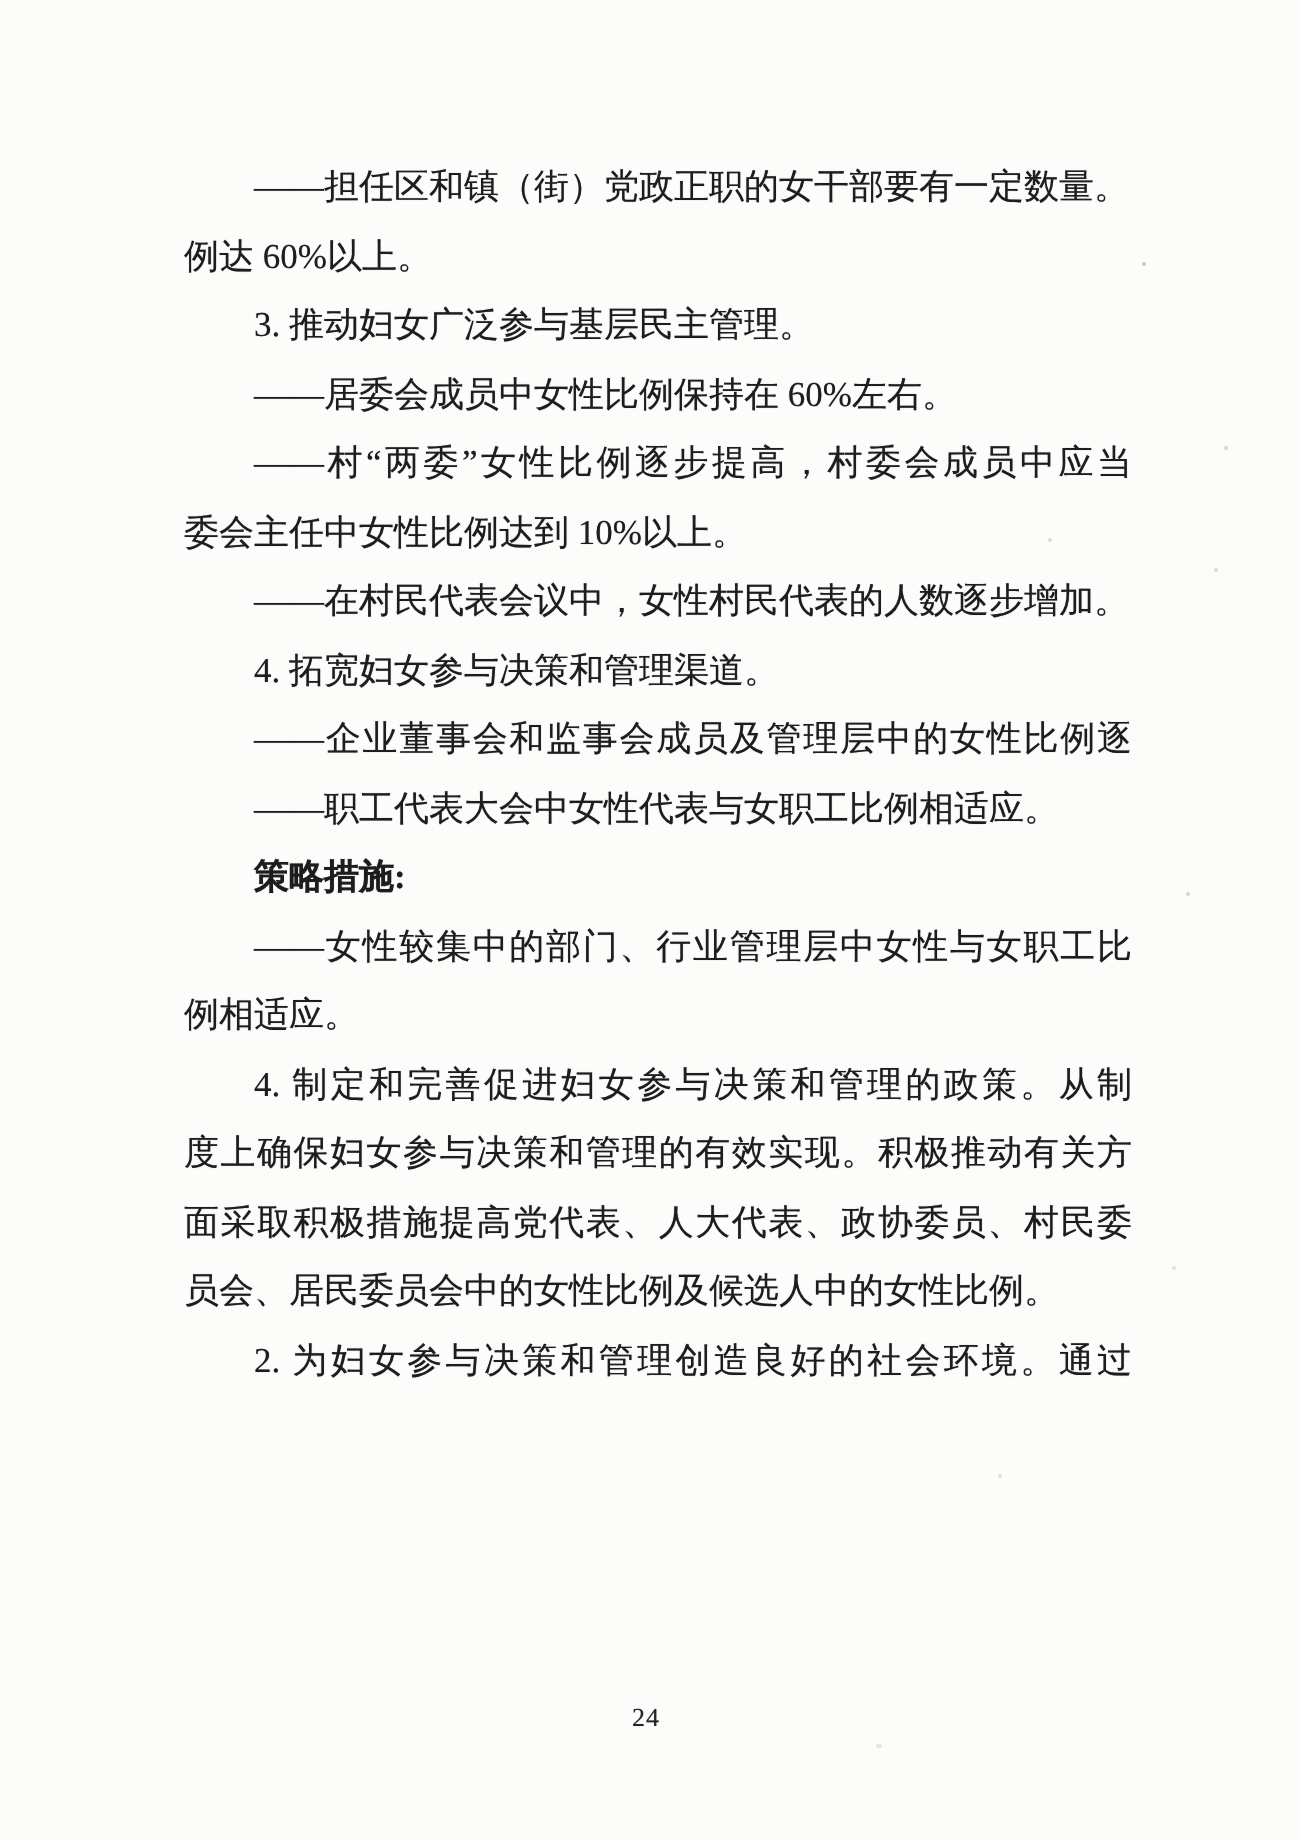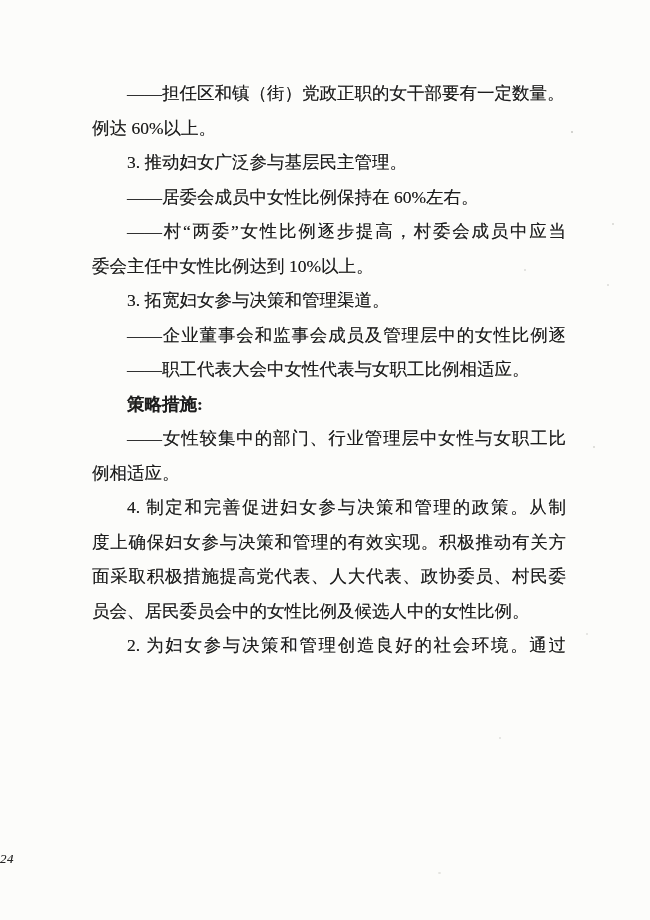--- a/index.html
+++ b/index.html
@@ -32,25 +32,25 @@
     min-height: 34.5px;
   }
   .line.first { text-indent: 35px; }
   .line.fill { text-align-last: justify; }
   .para.bold .line { font-weight: 700; }
   .page-number {
     position: absolute;
     left: 0;
     width: 646px;
     top: 851px;
+    text-align: center;
     font-size: 13px;
     letter-spacing: 0.5px;
     color: #262626;
     text-shadow: 0 0 0.4px rgba(20,20,20,0.5);
-    font-style: italic;
   }
   
   .speck {
     position: absolute;
     background: #9a9a94;
     border-radius: 50%;
     opacity: 0.55;
   }
   .sp1 { left: 571px; top: 131px; width: 2px; height: 2px; }
   .sp2 { left: 612px; top: 223px; width: 2px; height: 2px; opacity: 0.4; }
@@ -76,21 +76,24 @@
         <div class="line first">3. 推动妇女广泛参与基层民主管理。</div>
       </div>
       <div class="para">
         <div class="line first">——居委会成员中女性比例保持在 60%左右。</div>
       </div>
       <div class="para">
         <div class="line first fill">——村“两委”女性比例逐步提高，村委会成员中应当</div>
         <div class="line">委会主任中女性比例达到 10%以上。</div>
       </div>
       <div class="para">
-        <div class="line first">3. 拓宽妇女参与决策和管理渠道。</div>
+        <div class="line first">——在村民代表会议中，女性村民代表的人数逐步增加。</div>
+      </div>
+      <div class="para">
+        <div class="line first">4. 拓宽妇女参与决策和管理渠道。</div>
       </div>
       <div class="para">
         <div class="line first fill">——企业董事会和监事会成员及管理层中的女性比例逐</div>
       </div>
       <div class="para">
         <div class="line first">——职工代表大会中女性代表与女职工比例相适应。</div>
       </div>
       <div class="para bold">
         <div class="line first">策略措施:</div>
       </div>

